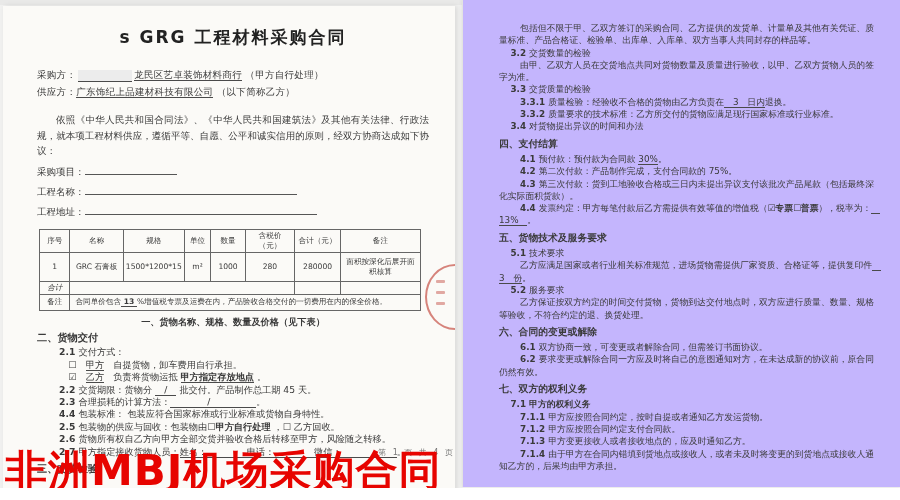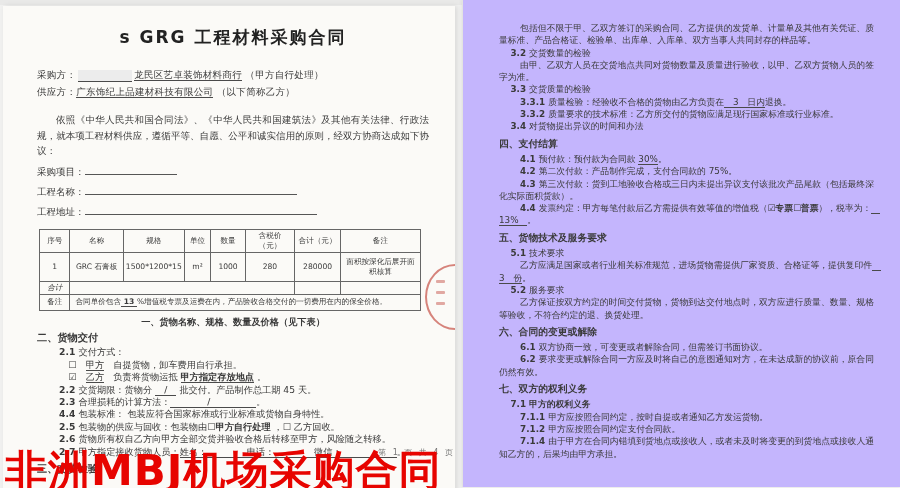--- a/index.html
+++ b/index.html
@@ -190,19 +190,20 @@
         <div class="clause t2"><span>乙方应满足国家或者行业相关标准规范，进场货物需提供厂家资质、合格证等，提供复印件</span><span class="u">　3　份</span><span>。</span></div>
         <div class="clause t1"><span class="b">5.2 </span><span>服务要求</span></div>
         <div class="clause t2"><span>乙方保证按双方约定的时间交付货物，货物到达交付地点时，双方应进行质量、数量、规格等验收，不符合约定的退、换货处理。</span></div>
         <div class="clause sec"><span>六、合同的变更或解除</span></div>
         <div class="clause t2"><span class="b">6.1 </span><span>双方协商一致，可变更或者解除合同，但需签订书面协议。</span></div>
         <div class="clause t2"><span class="b">6.2 </span><span>要求变更或解除合同一方应及时将自己的意图通知对方，在未达成新的协议前，原合同仍然有效。</span></div>
         <div class="clause sec"><span>七、双方的权利义务</span></div>
         <div class="clause t1 bold"><span>7.1 甲方的权利义务</span></div>
         <div class="clause t2"><span class="b">7.1.1 </span><span>甲方应按照合同约定，按时自提或者通知乙方发运货物。</span></div>
         <div class="clause t2"><span class="b">7.1.2 </span><span>甲方应按照合同约定支付合同款。</span></div>
+        <div class="clause t2"><span class="b">7.1.3 </span><span>甲方变更接收人或者接收地点的，应及时通知乙方。</span></div>
         <div class="clause t2"><span class="b">7.1.4 </span><span>由于甲方在合同内错填到货地点或接收人，或者未及时将变更的到货地点或接收人通知乙方的，后果均由甲方承担。</span></div>
       </div>
 
   </div>
 
   <div class="stamp">非洲MBJ机场采购合同</div>
 </div>
 
 </body></html>

